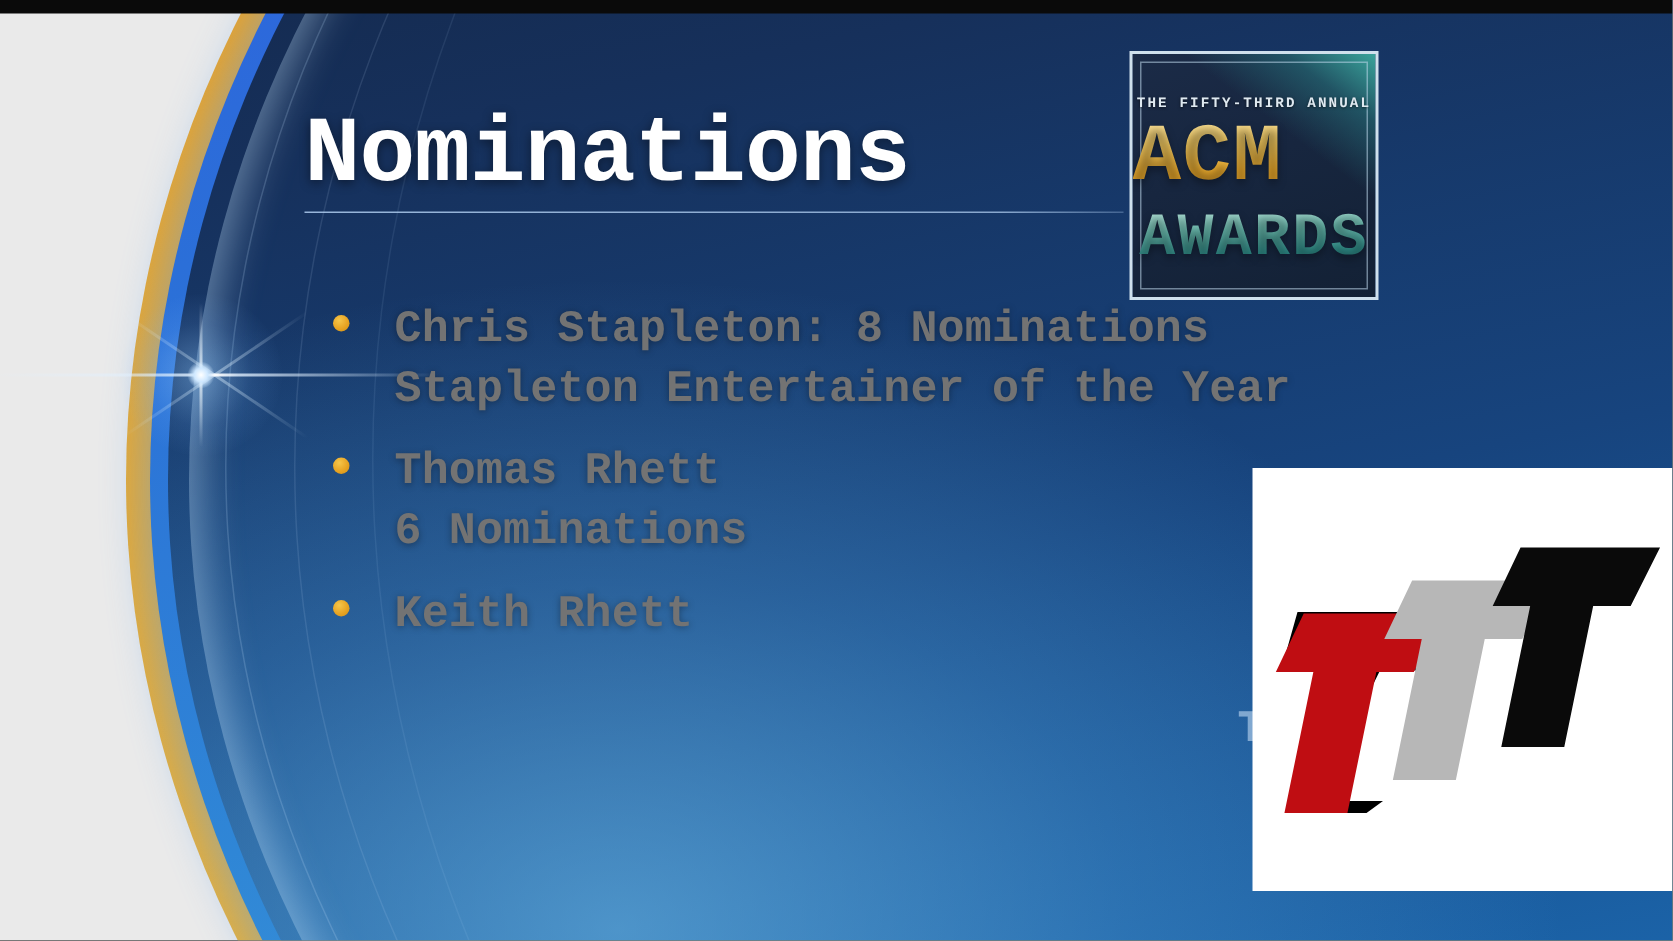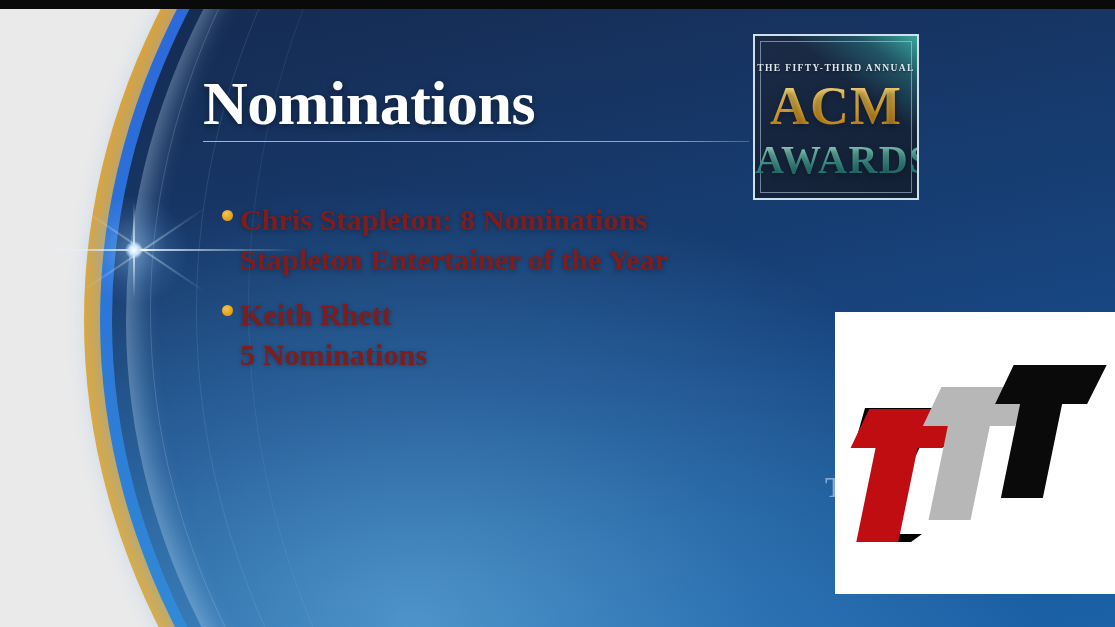--- a/index.html
+++ b/index.html
@@ -5,21 +5,21 @@
   html, body {
     margin: 0;
     padding: 0;
     background: #000;
   }
   #stage {
     position: relative;
     width: 1115px;
     height: 627px;
     overflow: hidden;
-    font-family: Liberation Serif, serif;
+    font-family: Liberation Mono, monospace;
     background: #EAEAEA;
   }
 
   
   .gray-panel {
     position: absolute;
     left: 0; top: 0;
     width: 320px; height: 627px;
     background: #EAEAEA;
   }
@@ -172,24 +172,24 @@
   }
   .bullet-block { position: relative; margin-bottom: 15px; }
   .bullet-dot {
     position: absolute;
     left: 0; top: 10px;
     width: 11px; height: 11px;
     border-radius: 50%;
     background: radial-gradient(circle at 38% 32%, #f6c64a 0%, #e8a423 55%, #d08f14 100%);
   }
   .bullet-line {
-    margin: 0 0 0 18px;
+    margin: 0 0 0 41px;
     font-size: 30px;
     font-weight: bold;
-    color: #7f1d1d;
+    color: #737373;
     line-height: 40px;
     letter-spacing: 0.1px;
     text-shadow: 0 1px 5px rgba(0,0,0,0.35);
     white-space: nowrap;
   }
 
   
   .acm-logo {
     position: absolute;
     left: 753px; top: 34px;
@@ -213,21 +213,21 @@
     text-align: center;
     font-size: 9.5px;
     font-weight: bold;
     letter-spacing: 1.4px;
     color: #dfe9f0;
     text-shadow: 0 1px 2px rgba(0,0,0,0.6);
   }
   .acm-main {
     position: absolute;
     left: 0; right: 0; top: 42px;
-    text-align: center;
+    text-align: left;
     font-size: 54px;
     font-weight: bold;
     letter-spacing: 1px;
     line-height: 56px;
     background: linear-gradient(178deg, #fde8a8 0%, #f6cd63 30%, #e9a92c 62%, #c1801a 100%);
     -webkit-background-clip: text;
     background-clip: text;
     color: transparent;
     text-shadow: 0 3px 6px rgba(0,0,0,0.35);
   }
@@ -297,25 +297,29 @@
   <div class="title-rule"></div>
 
   <div class="bullets">
 
     <div class="bullet-block">
       <div class="bullet-dot"></div>
       <div class="bullet-line">Chris Stapleton: 8 Nominations</div>
       <div class="bullet-line">Stapleton Entertainer of the Year</div>
     </div>
 
+    <div class="bullet-block">
+      <div class="bullet-dot"></div>
+      <div class="bullet-line">Thomas Rhett</div>
+      <div class="bullet-line">6 Nominations</div>
+    </div>
 
     <div class="bullet-block">
       <div class="bullet-dot"></div>
       <div class="bullet-line">Keith Rhett</div>
-      <div class="bullet-line">5 Nominations</div>
     </div>
 
   </div>
 
   <div class="acm-logo">
     <div class="acm-inner"></div>
     <div class="acm-annual">THE FIFTY-THIRD ANNUAL</div>
     <div class="acm-main">ACM</div>
     <div class="acm-awards">AWARDS</div>
   </div>

